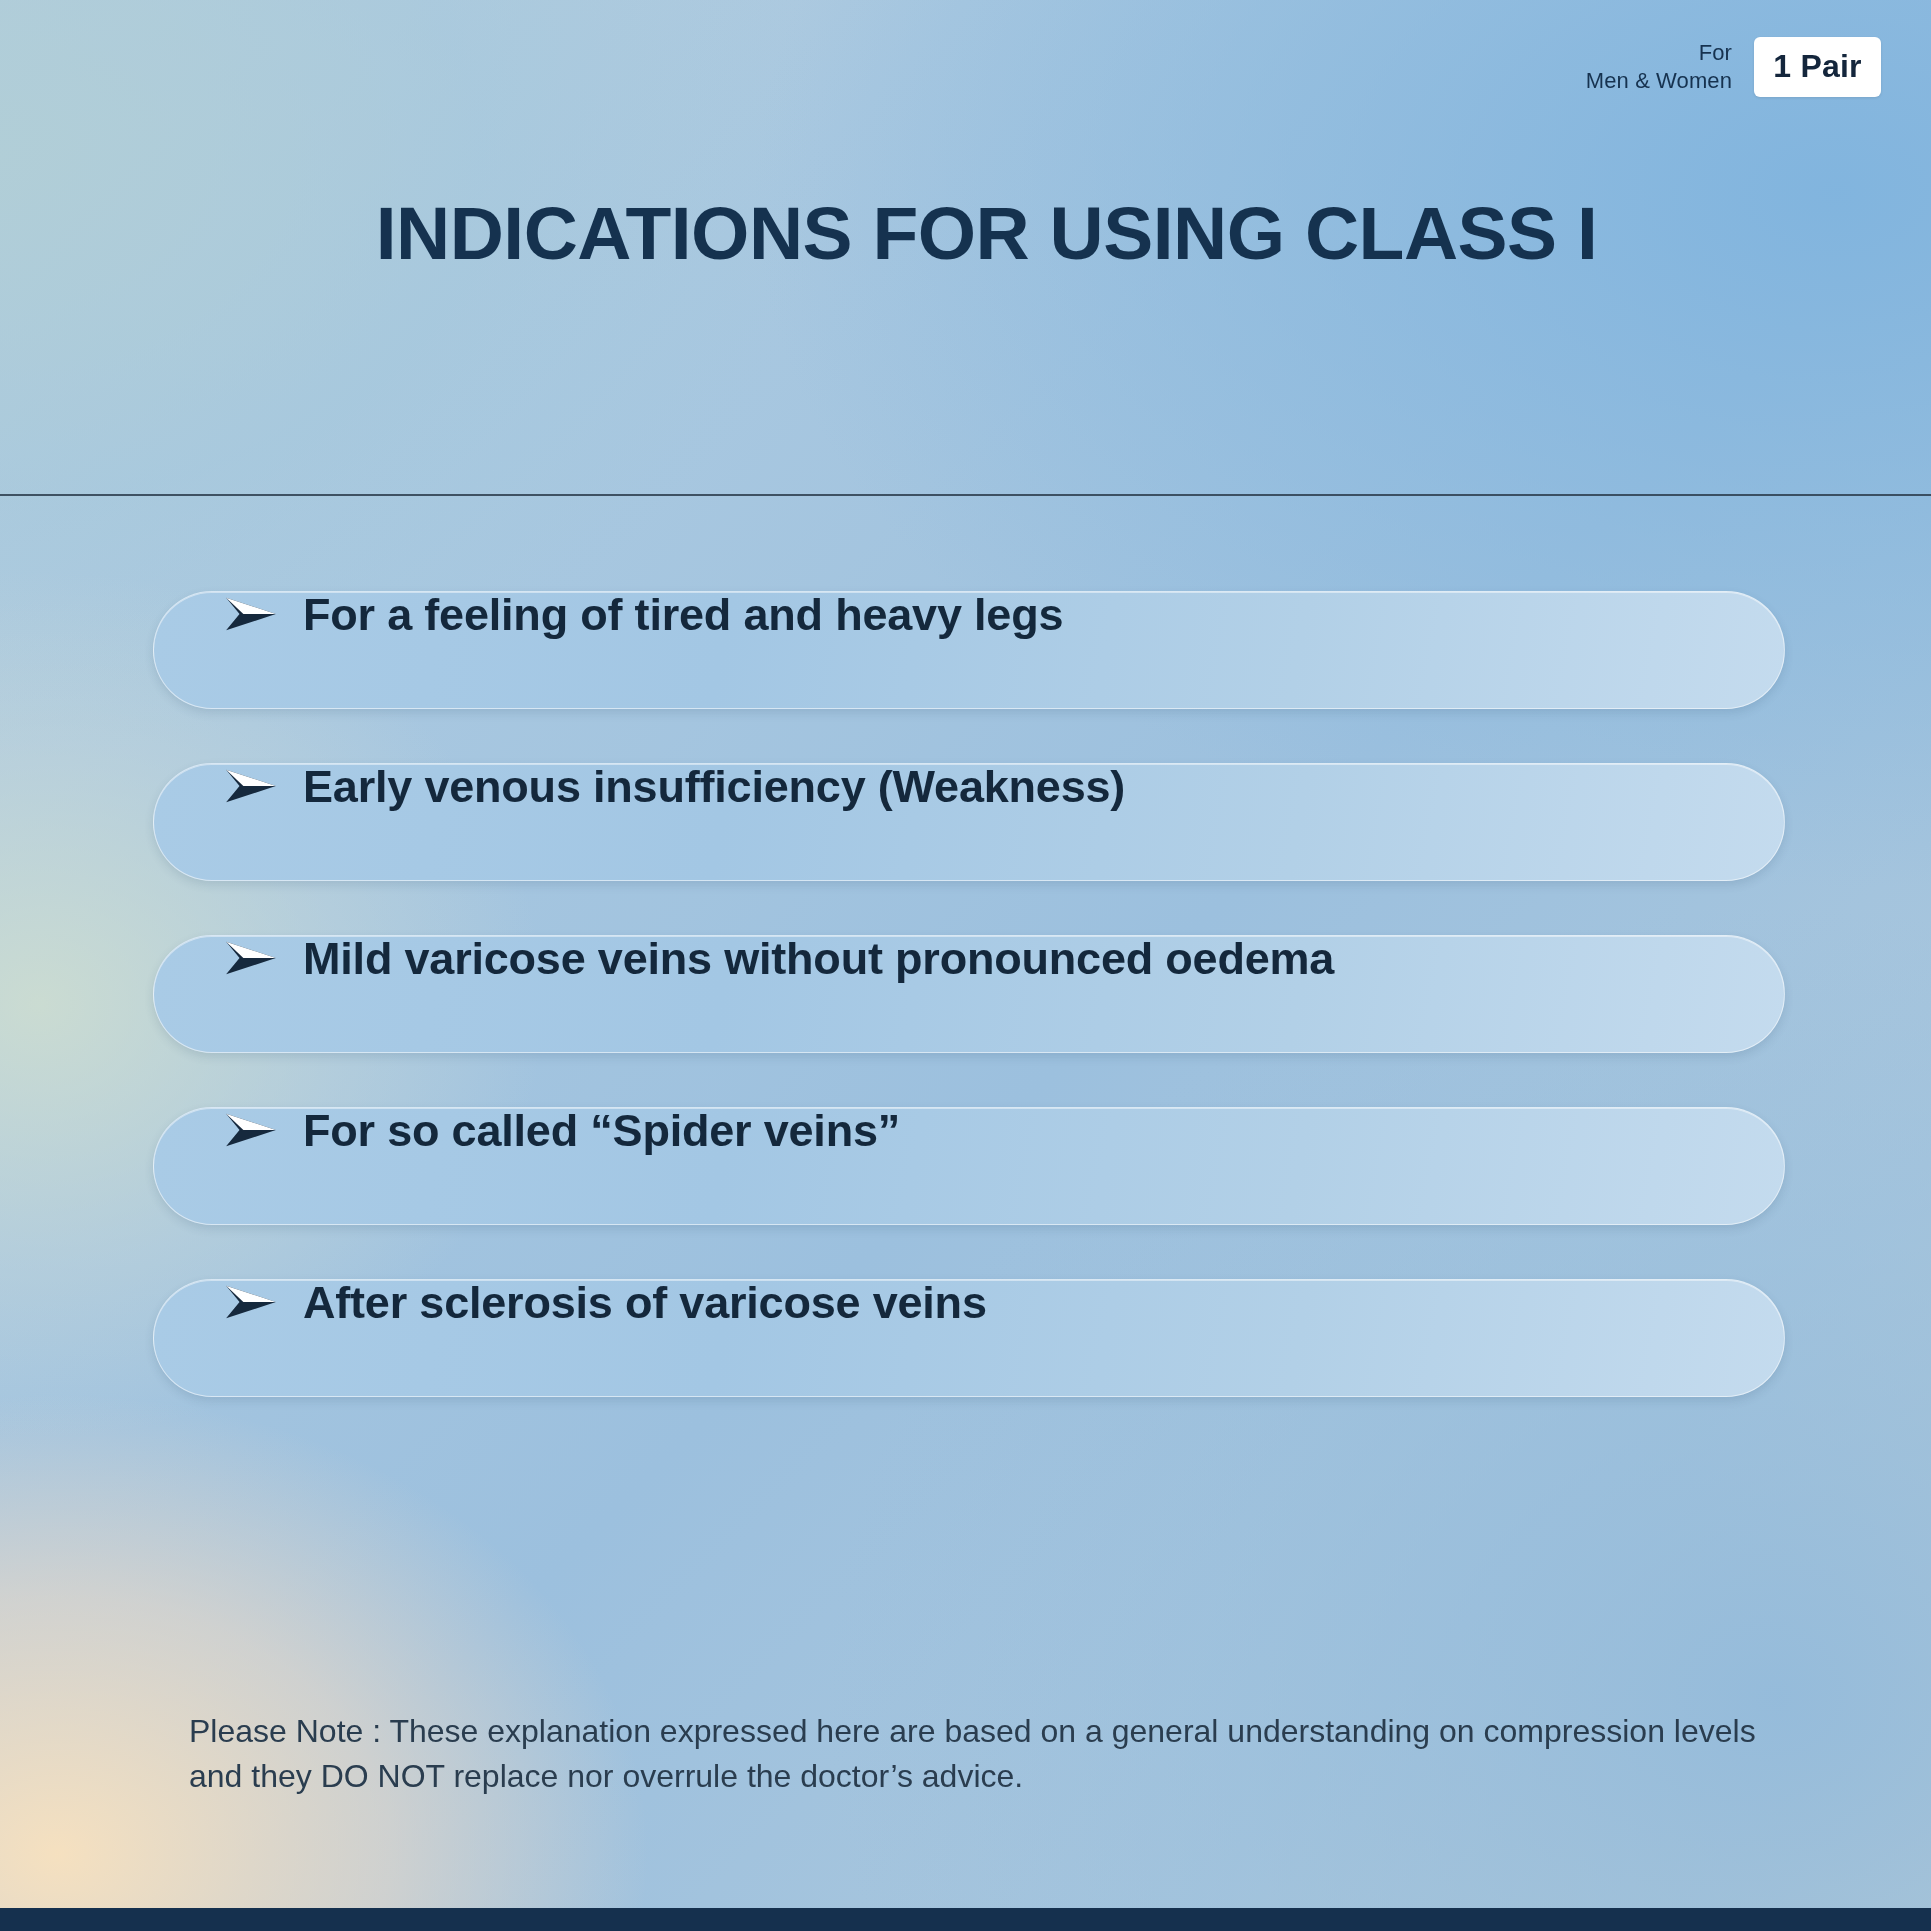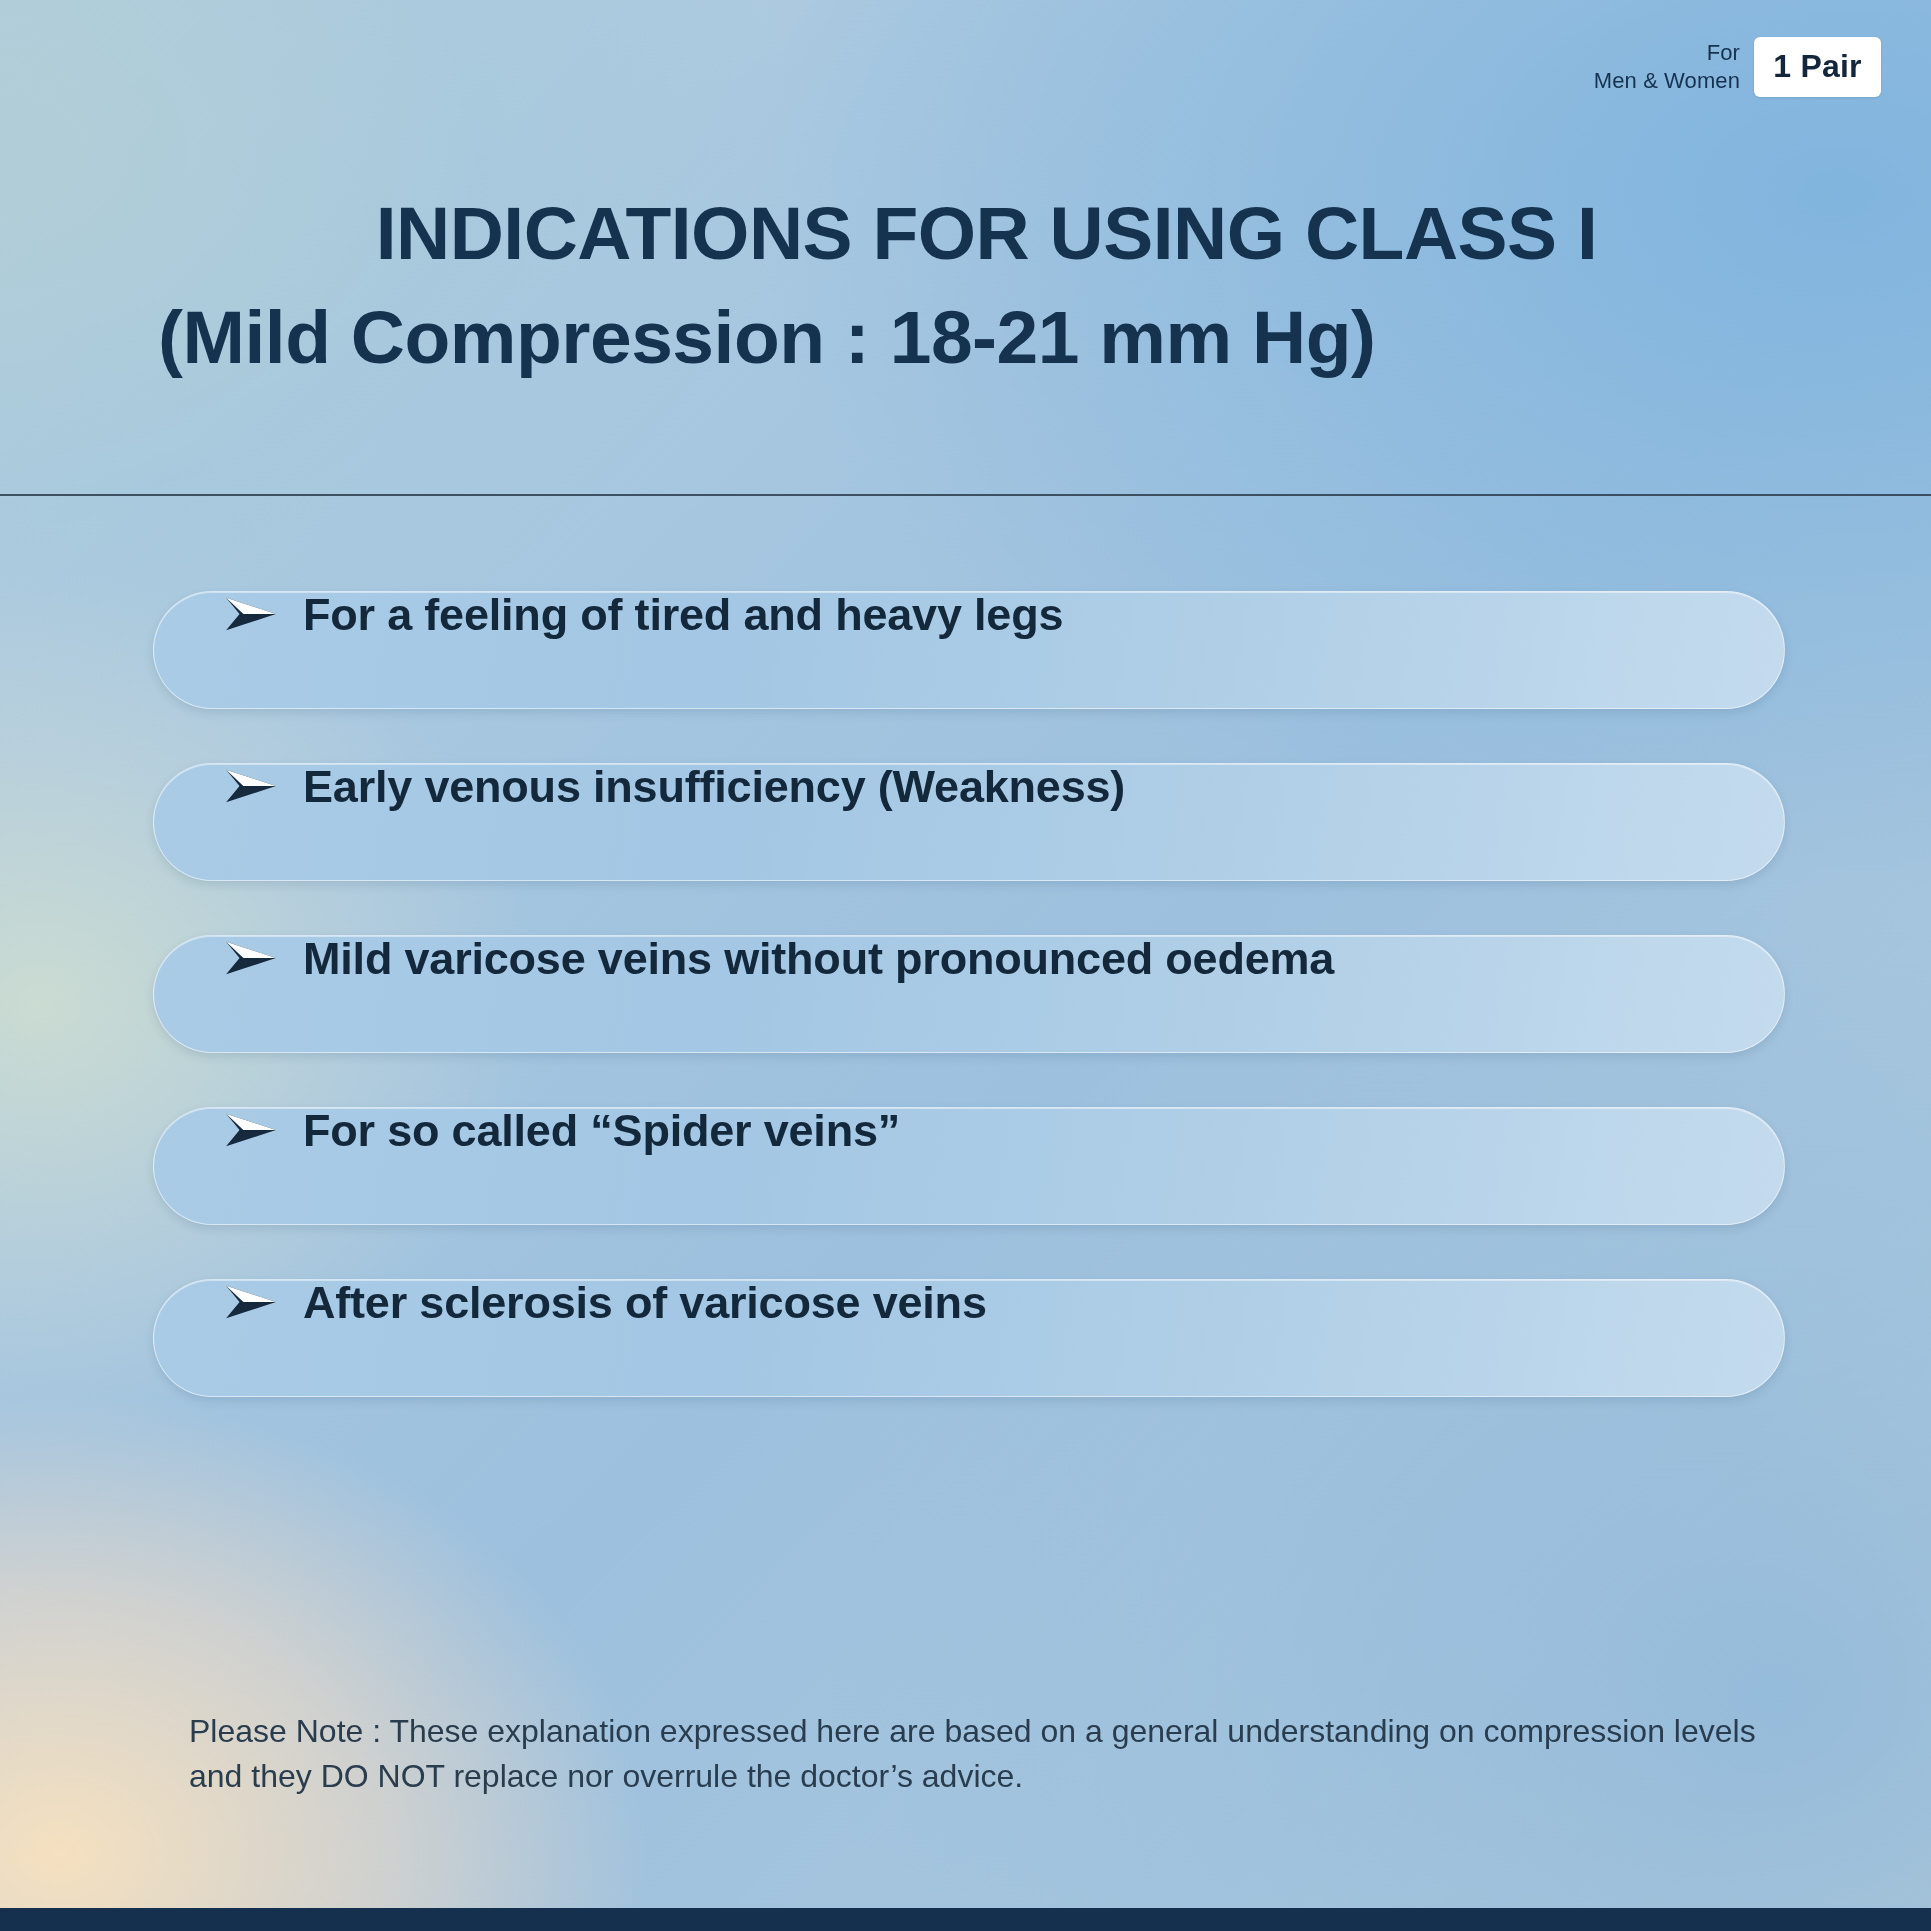--- a/index.html
+++ b/index.html
@@ -27,21 +27,21 @@
     overflow: hidden;
   }
 
   
   .top-meta {
     position: absolute;
     top: 37px;
     right: 50px;
     display: flex;
     align-items: center;
-    gap: 14px;
+    gap: 22px;
   }
   .for-men-women {
     text-align: right;
     color: #16324f;
     font-size: 22px;
     line-height: 1.28;
     font-weight: 400;
     letter-spacing: 0.1px;
   }
   .for-men-women .line1 { display: block; }
@@ -149,21 +149,20 @@
   <div class="top-meta">
     <div class="for-men-women">
       <span class="line1">For</span>
       <span class="line2">Men &amp; Women</span>
     </div>
     <div class="pair-badge">1 Pair</div>
   </div>
 
   <div class="headline">
     <span class="l1">INDICATIONS FOR USING CLASS I</span>
-    <span class="l2">(Mild Compression : 18-21 mm Hg)</span>
   </div>
 
   <div class="divider"></div>
 
   <div class="list">
 
     <div class="item">
       <svg class="arrow" viewBox="0 0 56 46">
         <path d="M2 6 L54 23 L2 40 L16 23 Z" fill="#16293d"></path>
         <path d="M2 6 L54 23 L20 23 Z" fill="#ffffff"></path>

